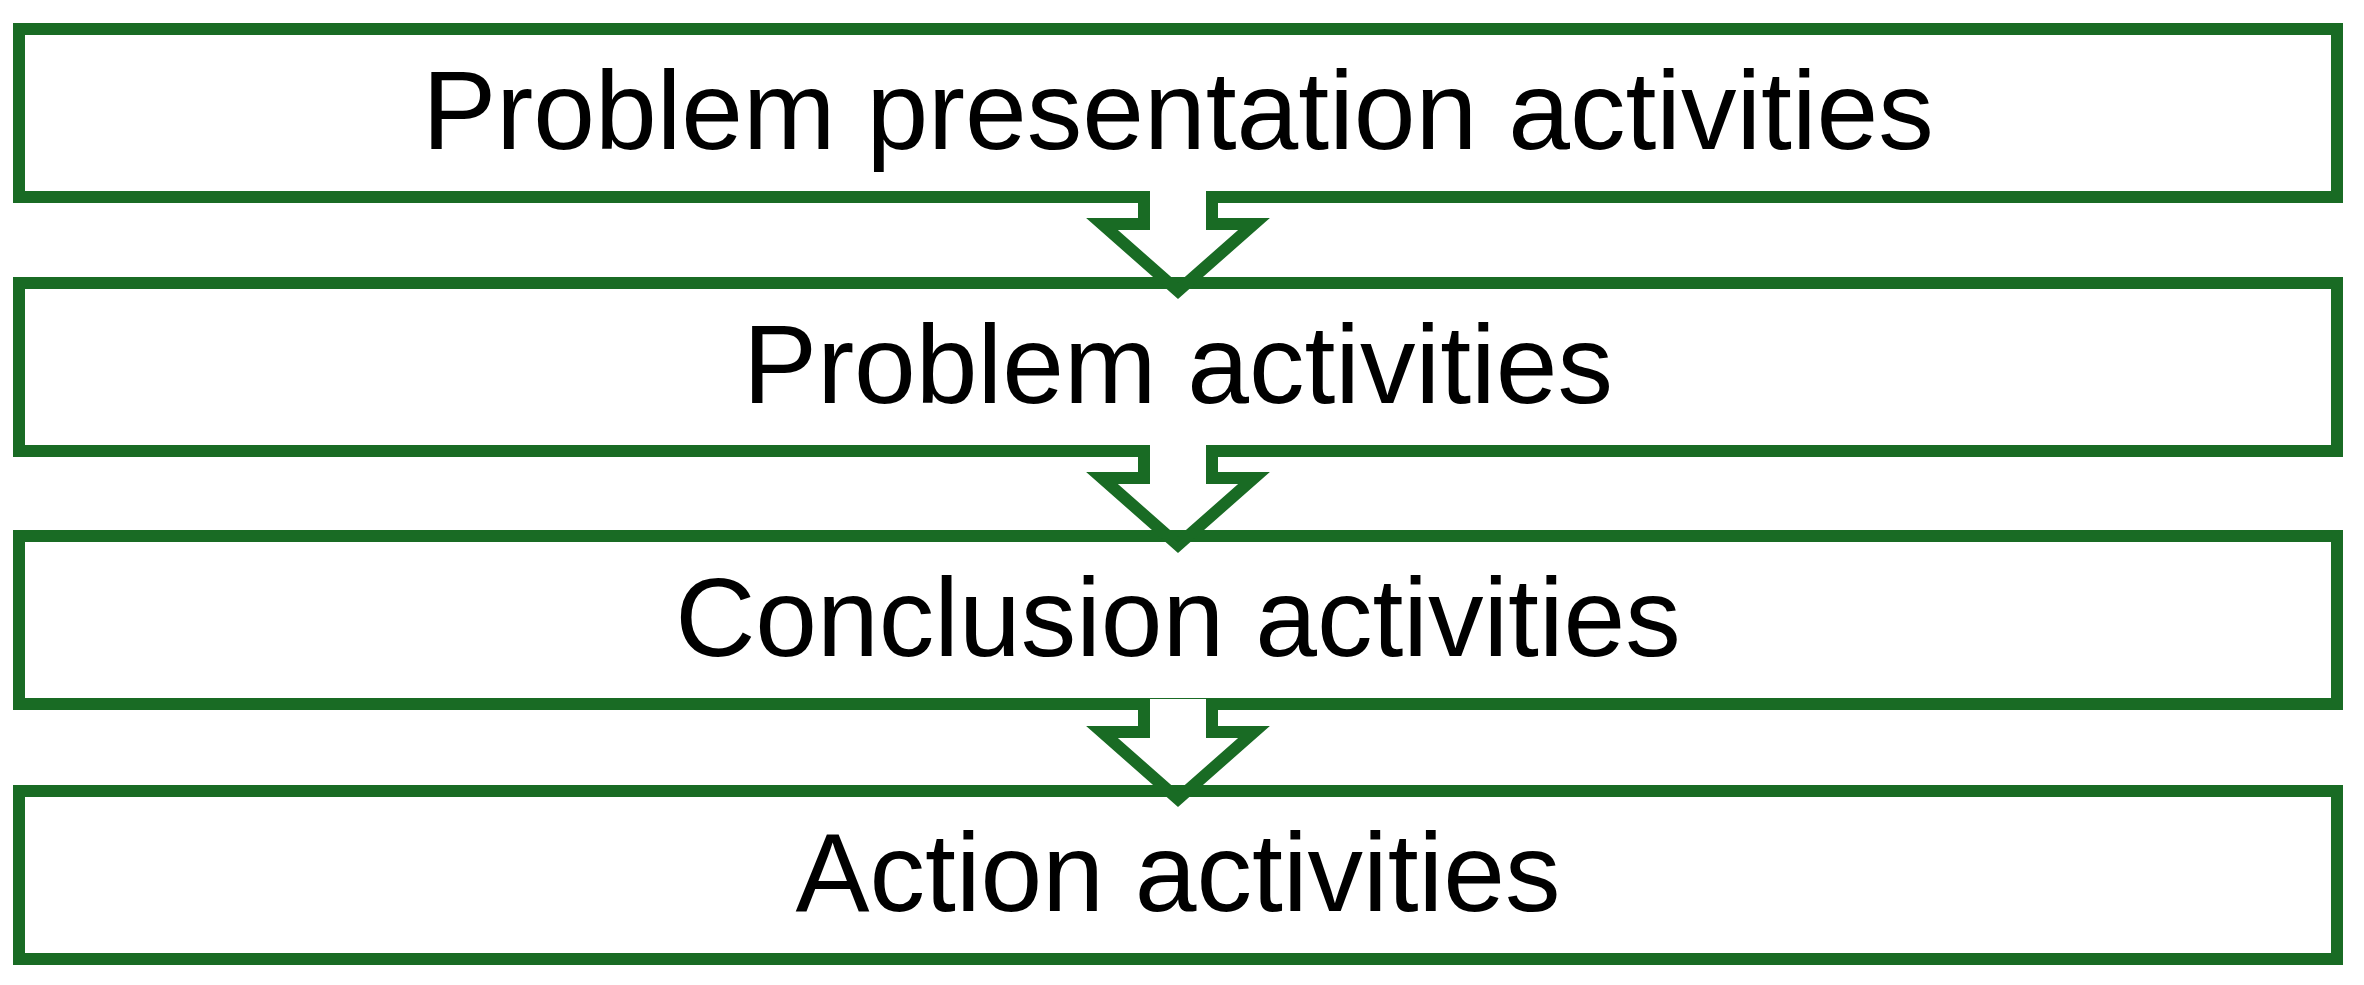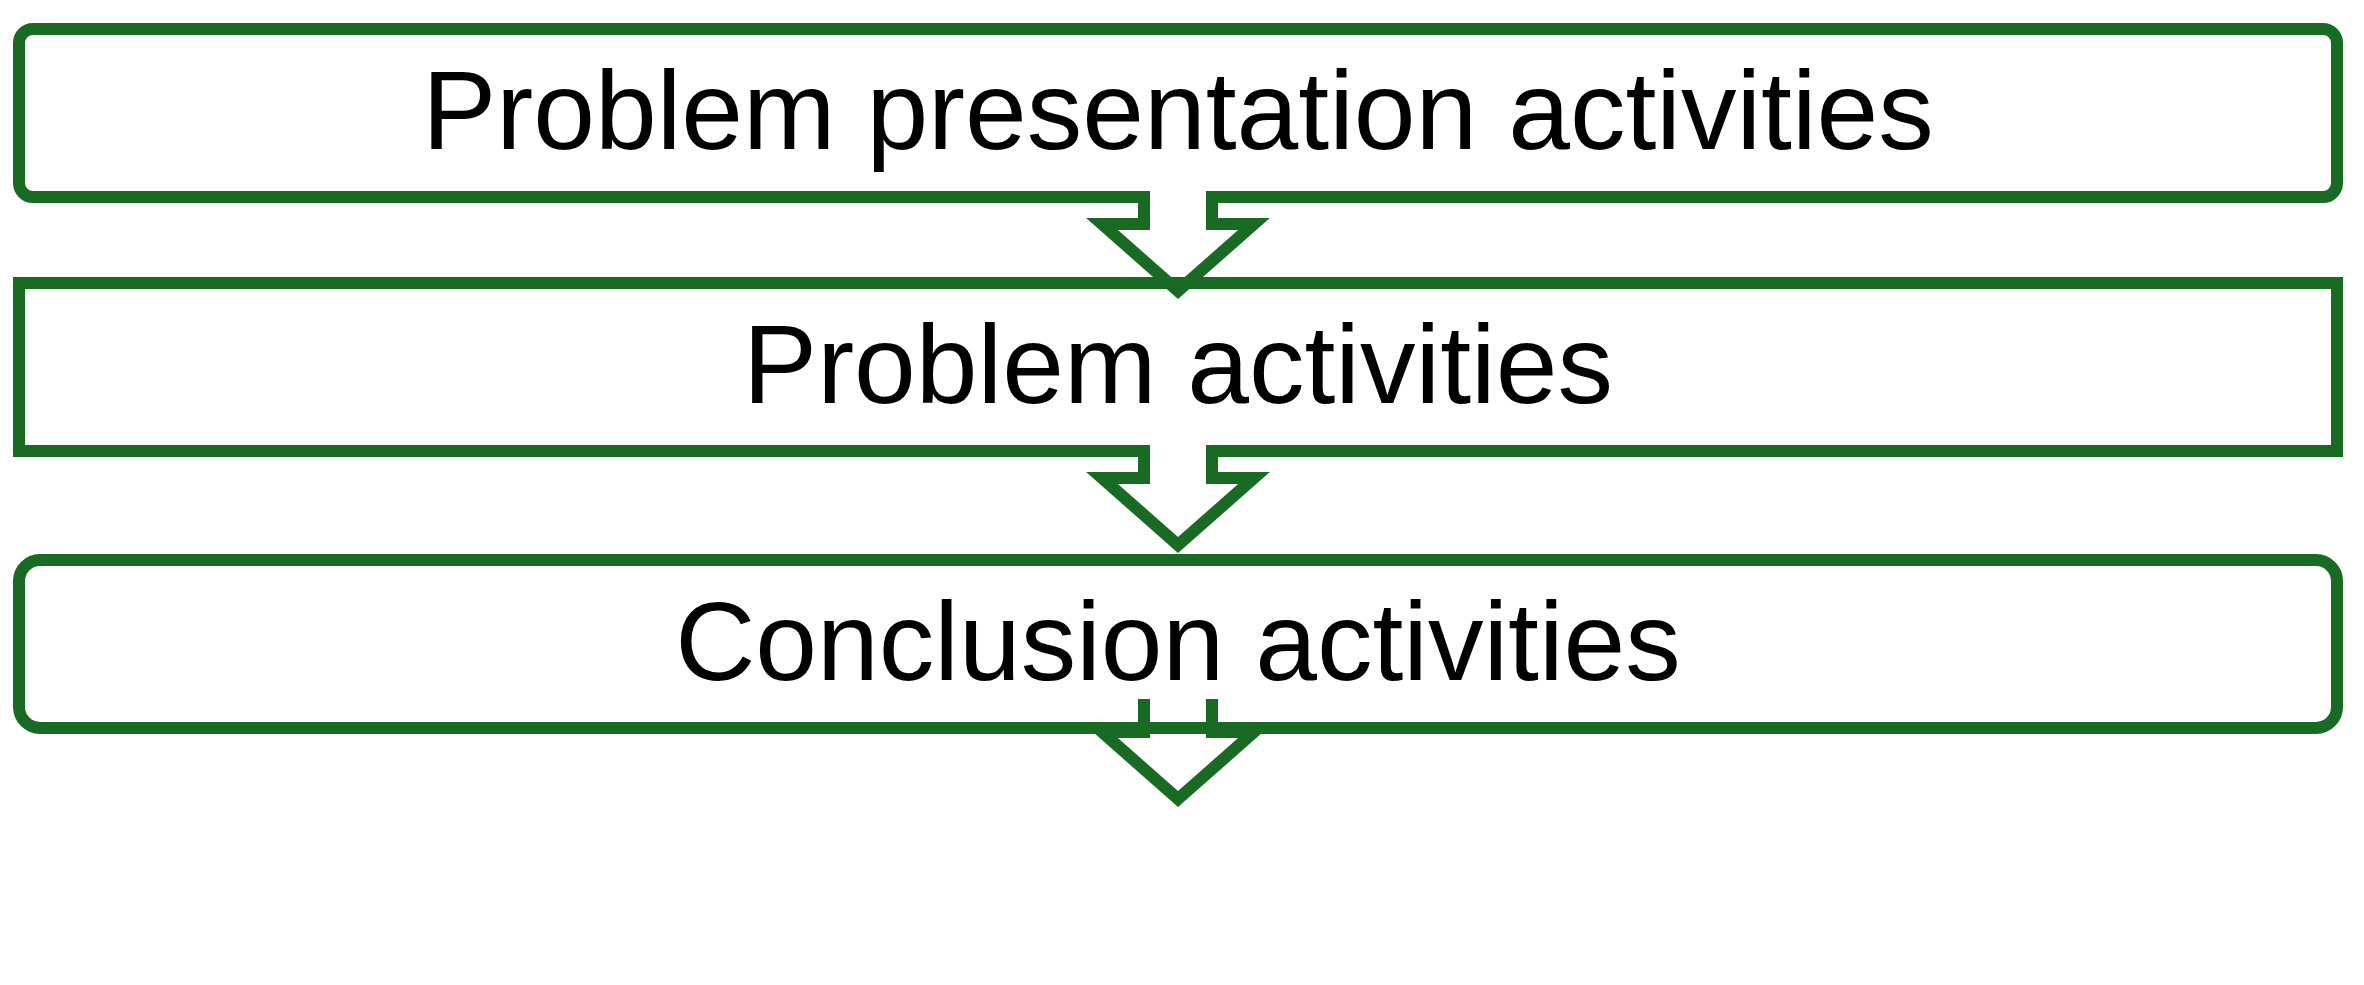--- a/index.html
+++ b/index.html
@@ -31,23 +31,23 @@
     justify-content: center;
   }
   .flow-box .label {
     color: var(--text);
     font-size: 111px;
     line-height: 1;
     white-space: nowrap;
     letter-spacing: 0px;
     padding-bottom: 4px;
   }
-  .box-1 { top: 23px; border-radius: 20px; }
+  .box-1 { top: 23px; }
   .box-2 { top: 277px; }
-  .box-3 { top: 554px; border-radius: 27px; }
+  .box-3 { top: 530px; }
   .box-4 { top: 785px; }
   .arrow-svg {
     position: absolute;
     left: 1078px;
     width: 200px;
     height: 132px;
     z-index: 3;
     pointer-events: none;
   }
   .arrow-1 { top: 185px; }
@@ -88,14 +88,17 @@
 
   <div class="flow-box box-3">
     <span class="label">Conclusion activities</span>
   </div>
 
   <svg class="arrow-svg arrow-3" viewBox="0 0 200 132" aria-hidden="true">
     <rect class="punch" x="60" y="6" width="80" height="12"></rect>
     <path class="arrow-path" d="M 66 6 L 66 39 L 24 39 L 100 106 L 176 39 L 134 39 L 134 6"></path>
   </svg>
 
+  <div class="flow-box box-4">
+    <span class="label">Action activities</span>
+  </div>
 
 </div>
 
 </body></html>

